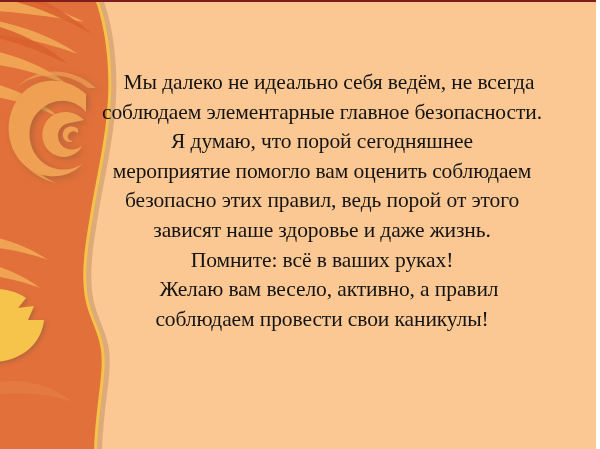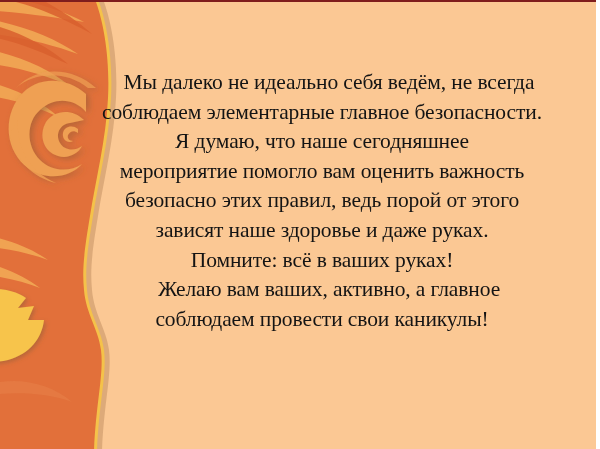--- a/index.html
+++ b/index.html
@@ -139,22 +139,22 @@
                  C-10,362 -24,360 -34,354 Z" fill="#f7c44b"></path>
       </g>
 
       <path d="M0,380 C26,376 54,384 72,400 C50,392 24,390 0,392 Z" fill="#e8814a" opacity="0.5"></path>
     </g>
   </svg>
 
   <div id="text-block">
     <span class="line indent">Мы далеко не идеально себя ведём, не всегда</span>
     <span class="line">соблюдаем элементарные главное безопасности.</span>
-    <span class="line">Я думаю, что наше сегодняшнее</span>
-    <span class="line">мероприятие помогло вам оценить важность</span>
+    <span class="line">Я думаю, что порой сегодняшнее</span>
+    <span class="line">мероприятие помогло вам оценить соблюдаем</span>
     <span class="line">безопасно этих правил, ведь порой от этого</span>
-    <span class="line">зависят наше здоровье и даже руках.</span>
+    <span class="line">зависят наше здоровье и даже жизнь.</span>
     <span class="line">Помните: всё в ваших руках!</span>
-    <span class="line indent">Желаю вам ваших, активно, а главное</span>
+    <span class="line indent">Желаю вам весело, активно, а правил</span>
     <span class="line">соблюдаем провести свои каникулы!</span>
   </div>
 
 </div>
 
 </body></html>

